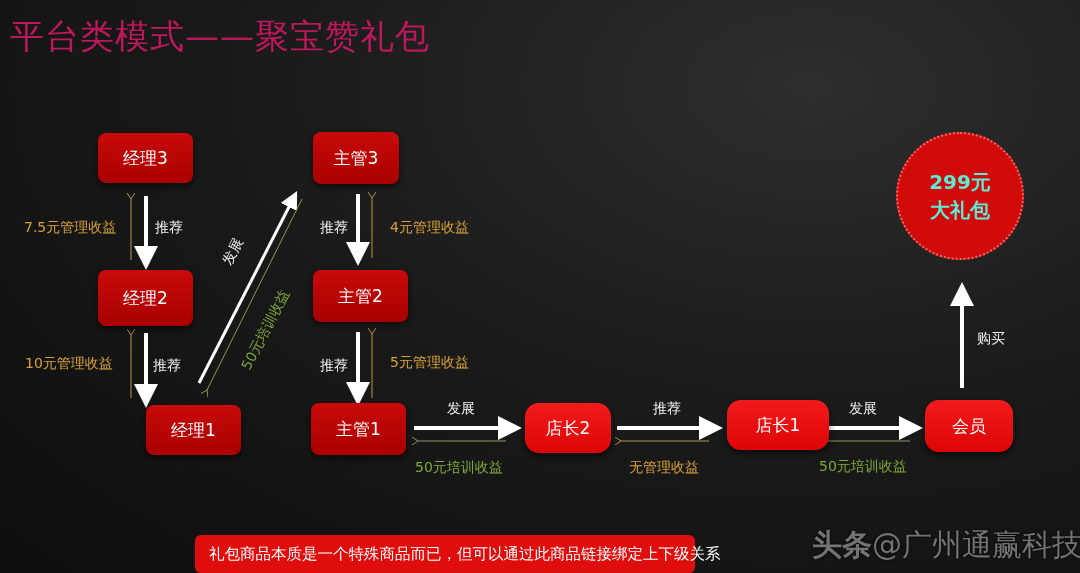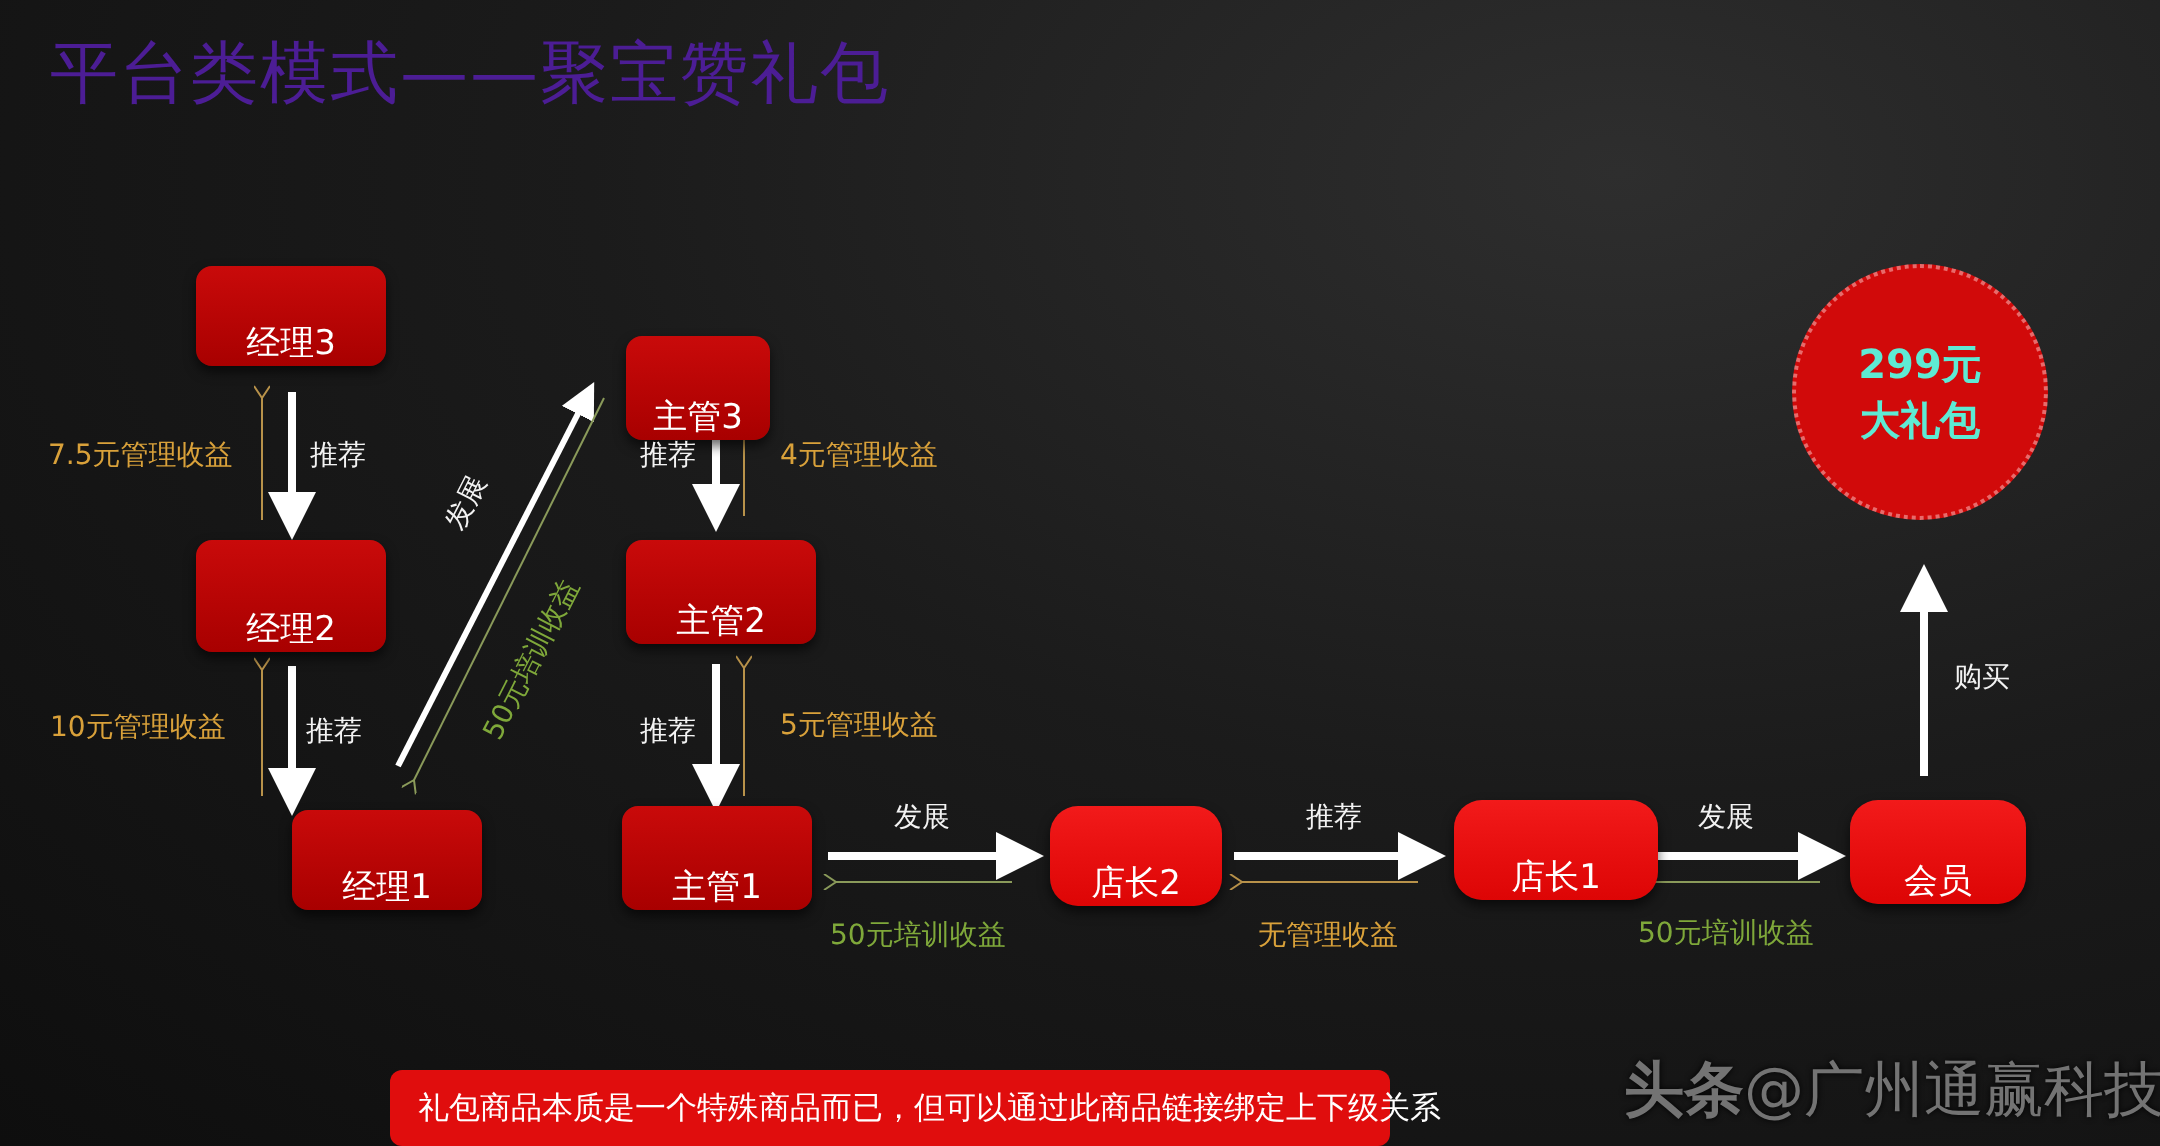--- a/index.html
+++ b/index.html
@@ -2,25 +2,25 @@
 <html><head>
 <meta charset="utf-8">
 <style>
   html, body { margin: 0; padding: 0; }
   body {
     width: 1080px; height: 573px; overflow: hidden; position: relative;
     background: radial-gradient(ellipse at 75% 15%, #2e2e2e 0%, #1b1b1b 45%, #0e0e0e 100%);
     font-family: "DejaVu Sans", "Liberation Sans", sans-serif;
   }
   .title {
-    position: absolute; left: 25px; top: 14px;
-    color: #4c1d95; font-size: 34px; letter-spacing: 1px; white-space: nowrap;
+    position: absolute; left: 10px; top: 14px;
+    color: #be185d; font-size: 34px; letter-spacing: 1px; white-space: nowrap;
   }
   .node {
-    position: absolute; display: flex; align-items: flex-end; justify-content: center;
+    position: absolute; display: flex; align-items: center; justify-content: center;
     color: #fff; font-size: 17px; border-radius: 8px;
     box-shadow: 0 3px 6px rgba(0,0,0,0.6);
   }
   .node.dark { background: linear-gradient(#c90a0a, #a80000); }
   .node.bright { background: linear-gradient(#f21a1a, #dd0505); border-radius: 14px; }
   .label { position: absolute; font-size: 14px; white-space: nowrap; }
   .white { color: #f2f2f2; }
   .gold { color: #d9a13a; }
   .green { color: #7fa83a; }
   svg.lines { position: absolute; left: 0; top: 0; }
@@ -86,21 +86,21 @@
 <div class="node dark" style="left:98px;top:133px;width:95px;height:50px;">
     <span>经理3</span>
   </div>
 <div class="node dark" style="left:98px;top:270px;width:95px;height:56px;">
     <span>经理2</span>
   </div>
 <div class="node dark" style="left:98px;top:405px;width:95px;height:50px;margin-left:48px;">
     <span>经理1</span>
   </div>
 
-<div class="node dark" style="left:313px;top:132px;width:72px;height:52px;margin-top:36px;">
+<div class="node dark" style="left:313px;top:132px;width:86px;height:52px;">
     <span>主管3</span>
   </div>
 <div class="node dark" style="left:313px;top:270px;width:95px;height:52px;">
     <span>主管2</span>
   </div>
 <div class="node dark" style="left:311px;top:403px;width:95px;height:52px;">
     <span>主管1</span>
   </div>
 
 <div class="node bright" style="left:525px;top:403px;width:86px;height:50px;">

